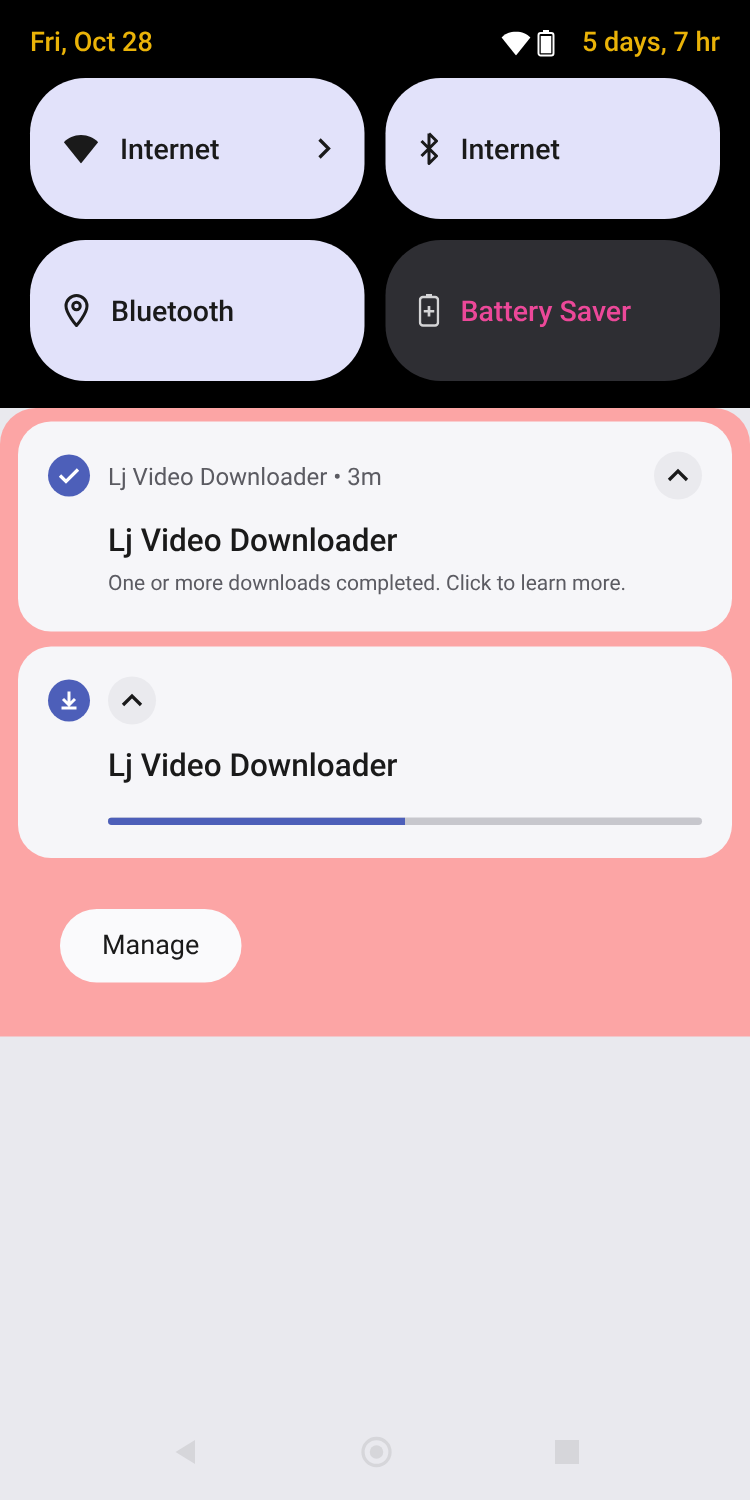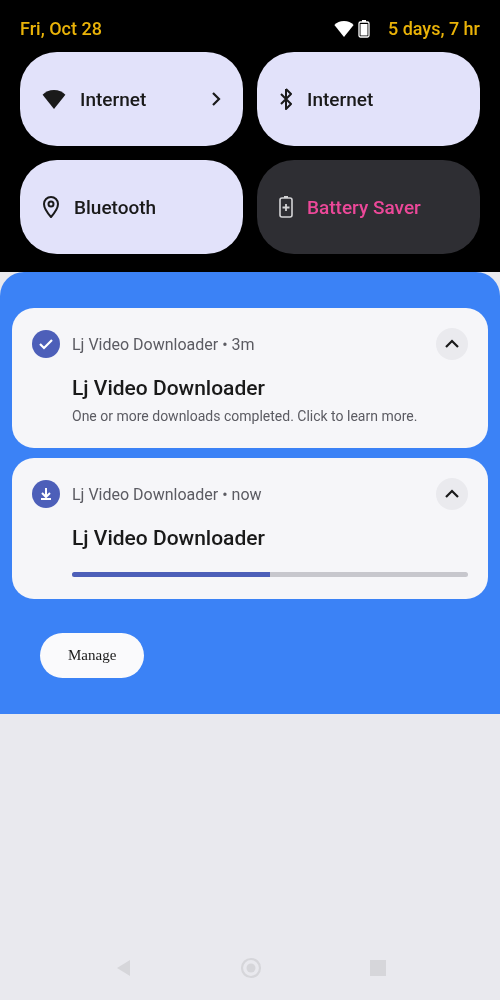--- a/index.html
+++ b/index.html
@@ -47,24 +47,24 @@
       background: #e2e2fa;
       color: #1a1a1a;
     }
     .qs-tile.inactive {
       background: #2e2e33;
       color: #ec4899;
     }
     .qs-tile .tile-label { flex: 1; }
     .qs-tile svg { display: block; }
     .panel {
-      background: #3b82f6;
+      background: #fca5a5;
       border-radius: 24px 24px 0 0;
       margin-top: 0;
-      padding: 36px 12px 12px 12px;
+      padding: 9px 12px 12px 12px;
     }
     .notification-card {
       background: #f6f6f9;
       border-radius: 22px;
       padding: 20px 20px 22px 20px;
       margin-bottom: 10px;
     }
     .notif-header {
       display: flex;
       align-items: center;
@@ -125,24 +125,23 @@
     }
     .bottom-actions {
       display: flex;
       justify-content: space-between;
       padding: 24px 28px;
     }
     .pill-btn {
       background: #fafafc;
       border-radius: 26px;
       padding: 14px 28px;
-      font-size: 15px;
+      font-size: 18px;
       color: #1a1a1a;
       cursor: pointer;
-      font-family: Liberation Serif, serif;
     }
     .nav-bar {
       position: absolute;
       bottom: 0;
       left: 0;
       right: 0;
       height: 64px;
       display: flex;
       justify-content: space-around;
       align-items: center;
@@ -231,25 +230,20 @@
     </div>
   </div>
 
   <div class="notification-card">
     <div class="notif-header">
       <div class="app-icon">
         <svg width="14" height="14" viewBox="0 0 14 14">
             <path fill="none" stroke="#fff" stroke-width="2" d="M7 1 L7 9 M3 6 L7 10 L11 6 M2 12 L12 12"></path>
           </svg>
       </div>
-      <div class="app-meta">
-        <span>Lj Video Downloader</span>
-        <span>  •  </span>
-        <span>now</span>
-      </div>
       <div class="expand-btn">
         <svg width="16" height="10" viewBox="0 0 16 10">
             <path fill="none" stroke="#1a1a1a" stroke-width="2.2" d="M2 8 L8 2 L14 8"></path>
           </svg>
       </div>
     </div>
     <div class="notif-body">
       <div class="notif-title">Lj Video Downloader</div>
     </div>
     <div class="progress-bar">

